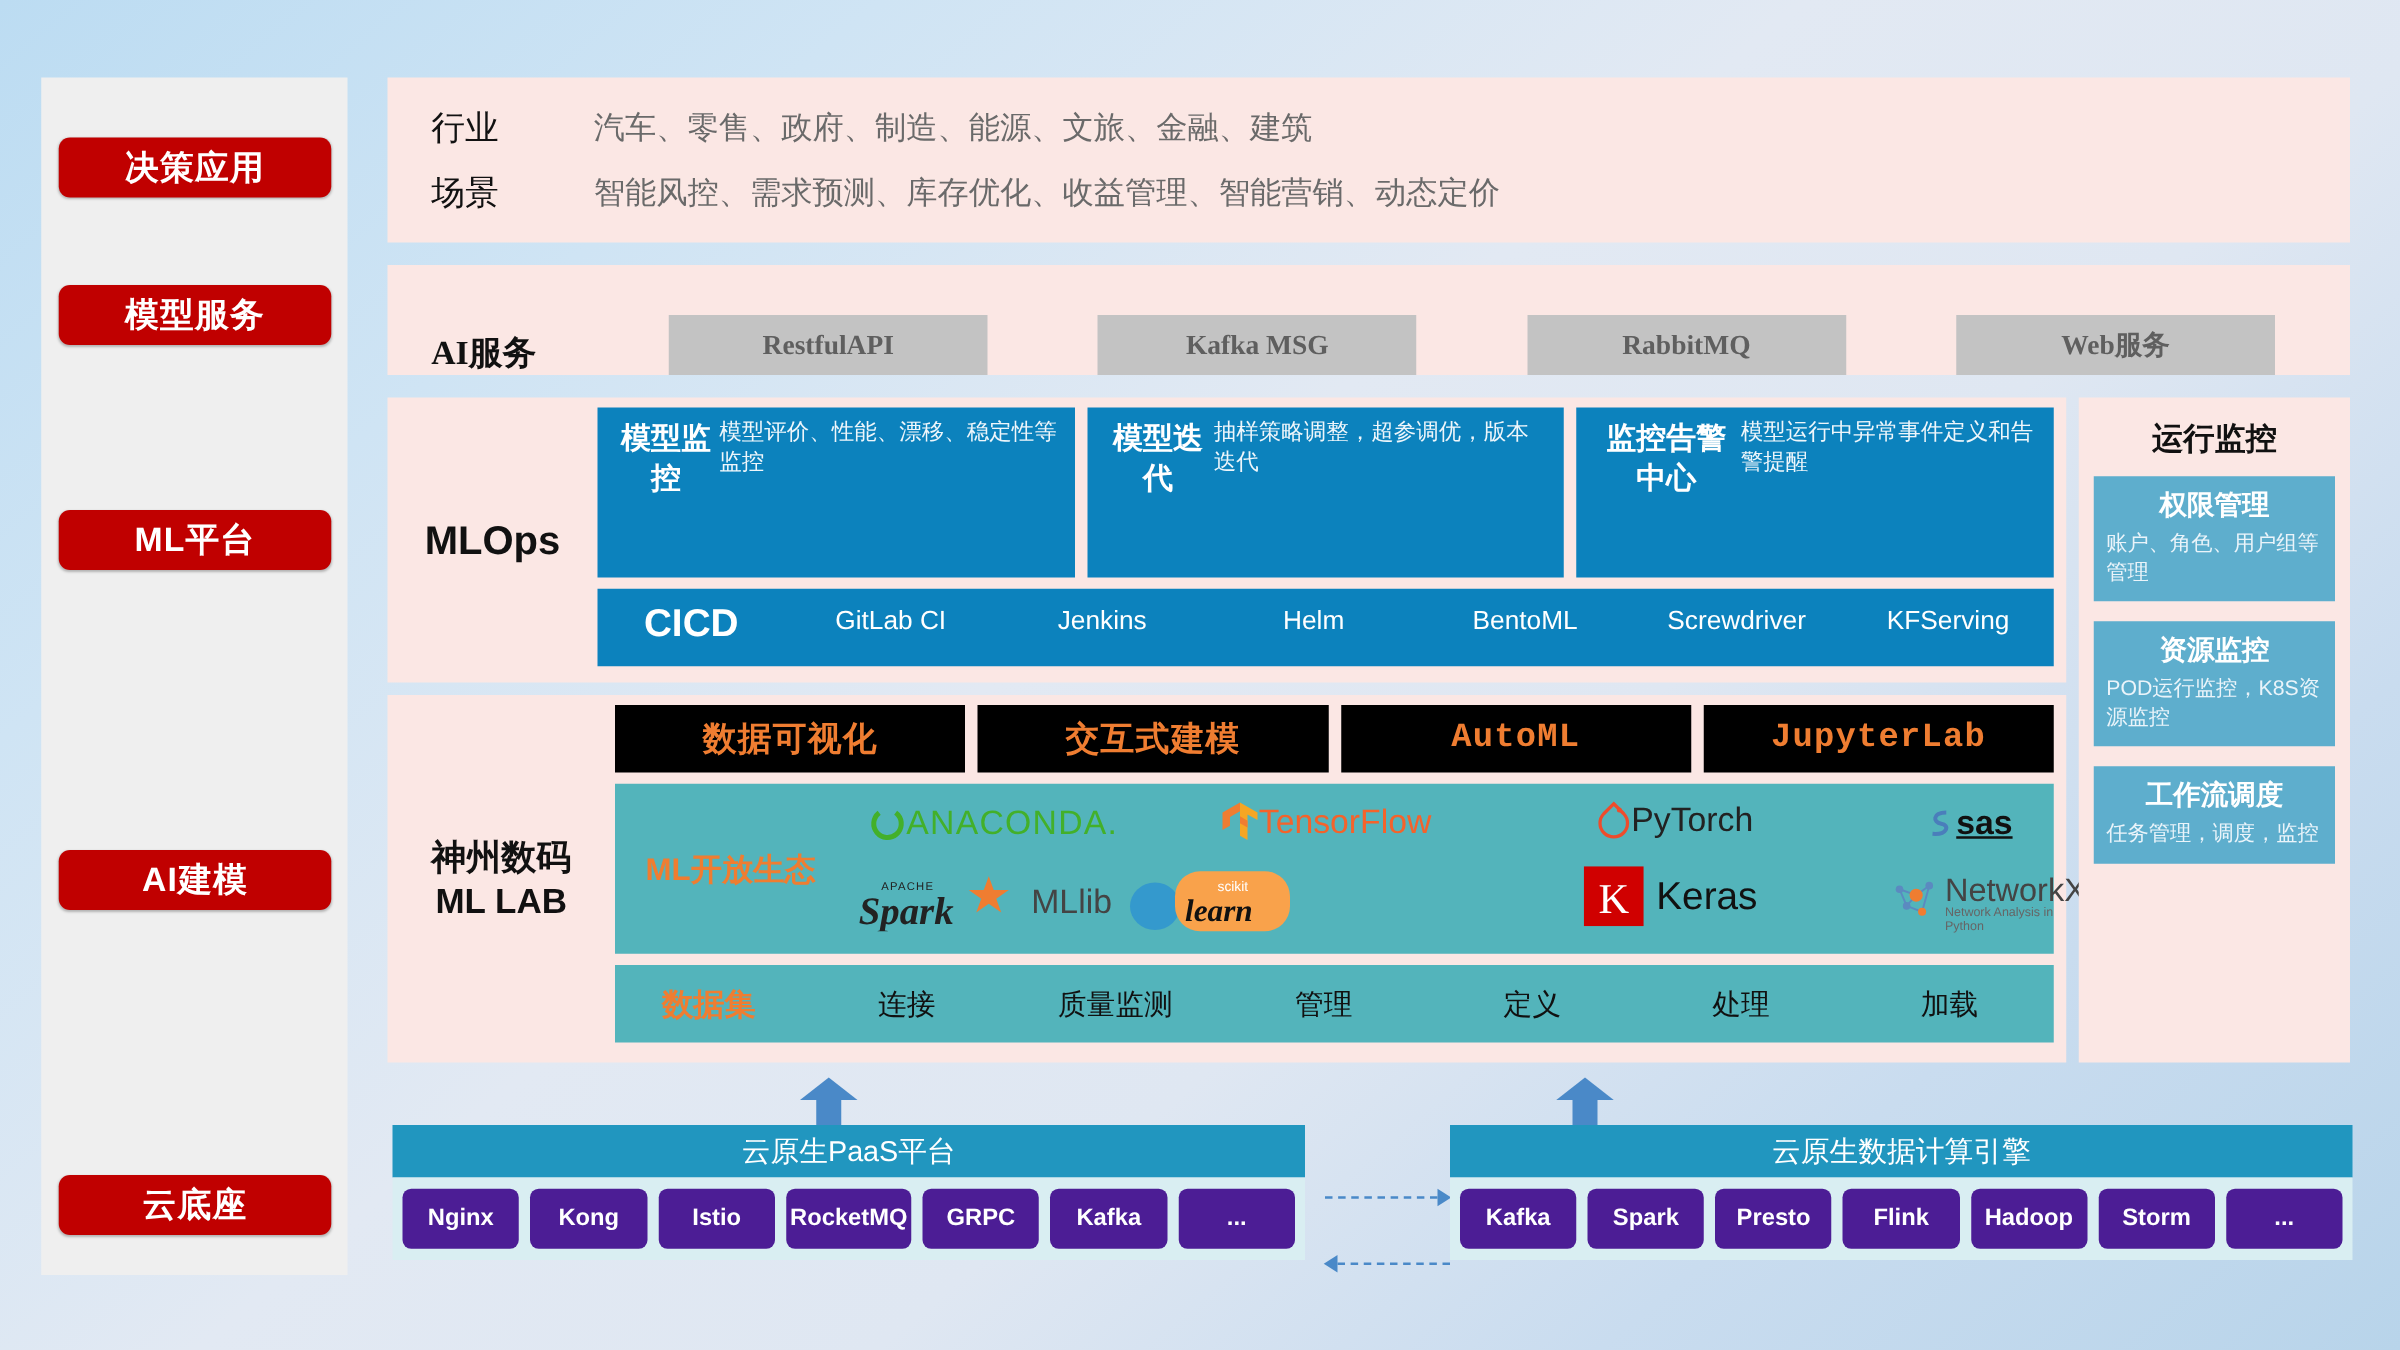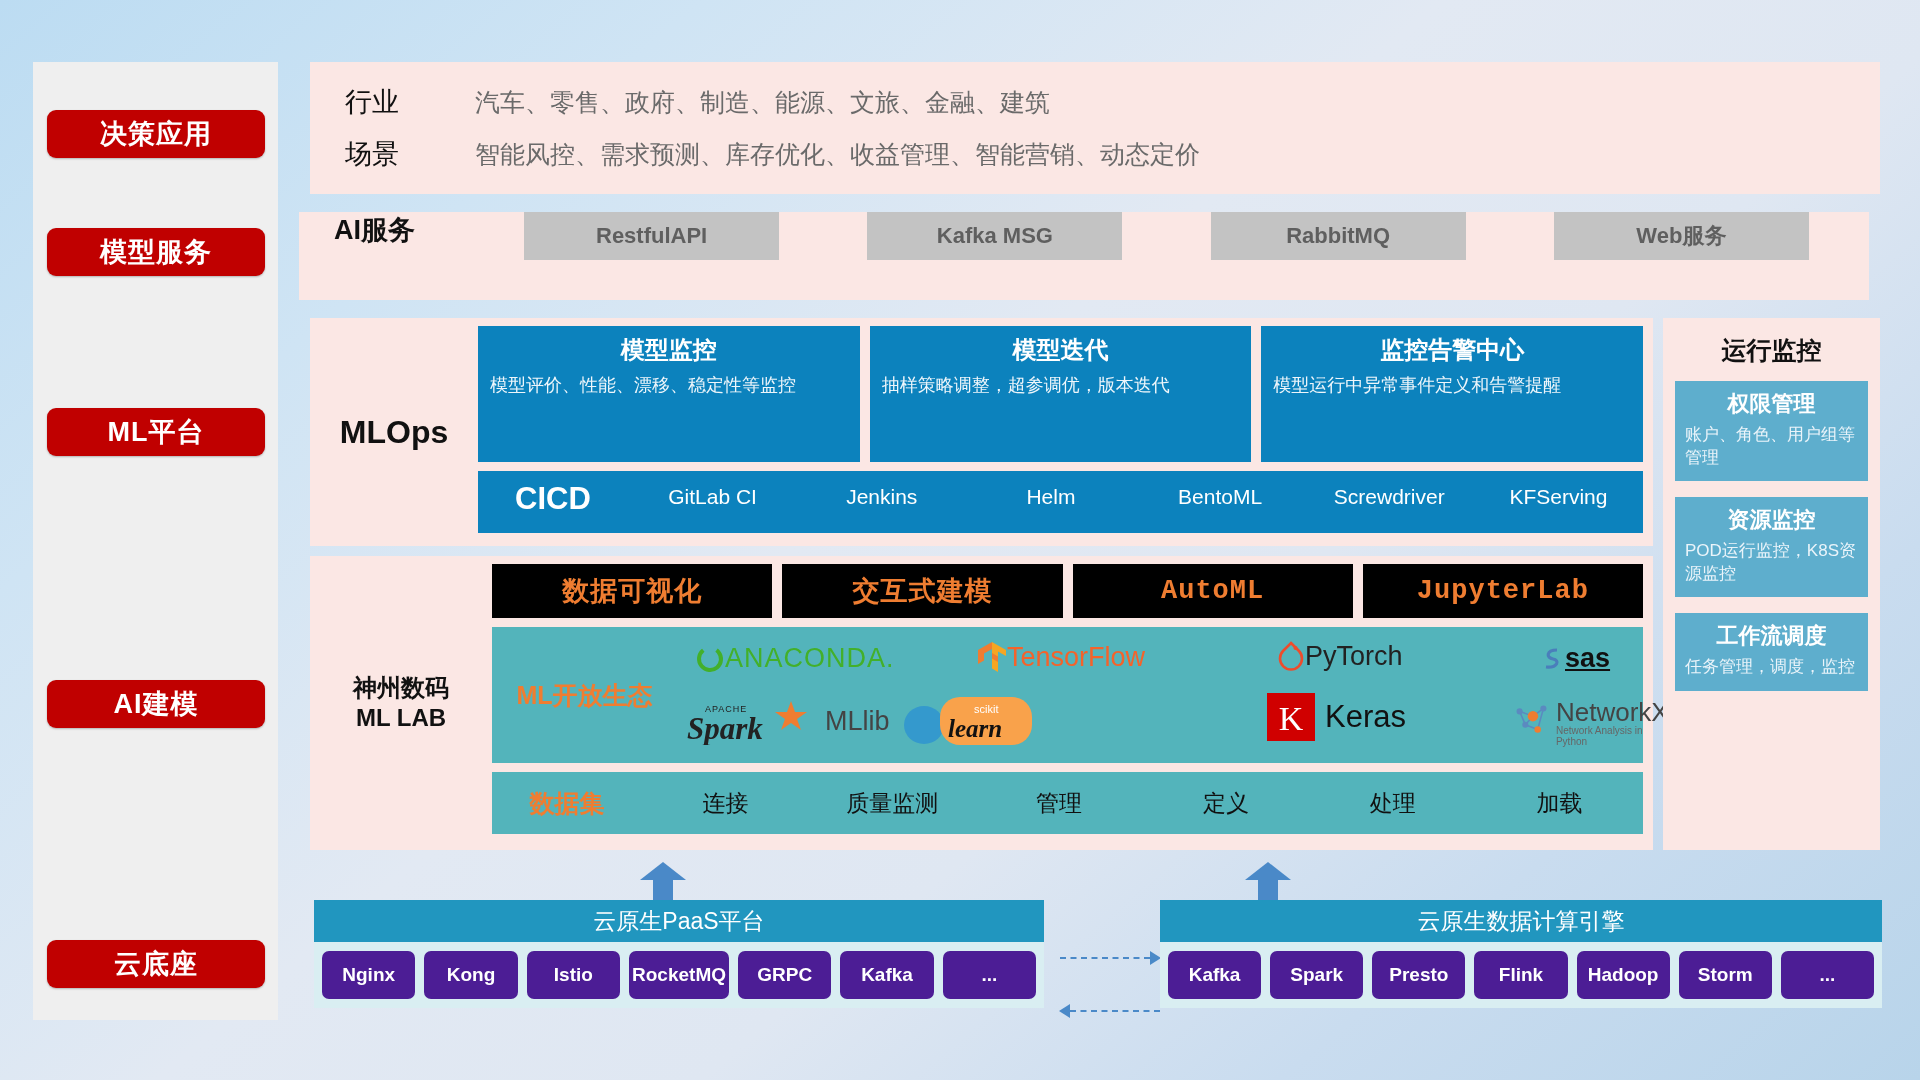--- a/index.html
+++ b/index.html
@@ -33,22 +33,22 @@
   .sec-apps {
     position:absolute; left:310px; top:62px; width:1570px; height:132px;
     display:flex; align-items:center;
   }
   .apps-labels { width:165px; padding-left:35px; }
   .apps-labels div { font-size:27px; font-weight:normal; color:#111; line-height:52px; }
   .apps-values div { font-size:25px; color:#6a6a6a; line-height:52px; white-space:nowrap; }
 
   
   .sec-svc {
-    position:absolute; left:299px; top:212px; width:1570px; height:88px;
-    display:flex; align-items:flex-start;
+    position:absolute; left:310px; top:212px; width:1570px; height:88px;
+    display:flex; align-items:flex-end;font-family:Liberation Serif, serif;
   }
   .svc-label { width:165px; padding-left:35px; font-size:27px; font-weight:bold; color:#111; }
   .svc-items { flex:1; display:flex; justify-content:space-around; padding:0 16px; }
   .svc-chip {
     width:255px; height:48px; background:#c3c3c3; color:#5f5f5f;
     font-size:22px; font-weight:bold;
     display:flex; align-items:center; justify-content:center;
   }
 
   
@@ -57,21 +57,21 @@
     display:flex; align-items:stretch;
   }
   .mlops-label {
     width:168px; display:flex; align-items:center; justify-content:center;
     font-size:32px; font-weight:bold; color:#111;
   }
   .mlops-right { flex:1; display:flex; flex-direction:column; padding:8px 10px 8px 0; }
   .mlops-top { display:flex; gap:10px; height:136px; }
   .mlops-card {
     flex:1; background:#0c82bd; color:#fff; padding:8px 12px 10px;
-    display:flex; flex-direction:column;
+    display:flex; flex-direction:row;
   }
   .mlops-card .t { font-size:24px; font-weight:bold; text-align:center; margin-bottom:8px; }
   .mlops-card .d { font-size:18px; line-height:1.32; color:#eef6fb; }
 
   .cicd-bar {
     margin-top:9px; height:62px; background:#0c82bd; color:#fff;
     display:flex; align-items:flex-start; overflow:hidden; padding-top:8px;
   }
   .cicd-title { width:150px; text-align:center; font-size:31px; font-weight:bold; line-height:40px; }
   .cicd-item {
@@ -79,21 +79,21 @@
     word-break:break-all;
   }
 
   
   .sec-lab {
     position:absolute; left:310px; top:556px; width:1343px; height:294px;
     display:flex; align-items:stretch;
   }
   .lab-label {
     width:182px; display:flex; flex-direction:column; align-items:center; justify-content:center;
-    font-size:24px; font-weight:bold; color:#111; line-height:1.25; text-align:center;
+    font-size:28px; font-weight:bold; color:#111; line-height:1.25; text-align:center;
   }
   .lab-right { flex:1; display:flex; flex-direction:column; padding:8px 10px 8px 0; }
   .lab-tabs { display:flex; gap:10px; height:54px; }
   .lab-tab {
     flex:1; background:#000000; color:#ef7d31; font-size:27px; font-weight:bold;
     display:flex; align-items:center; justify-content:center; letter-spacing:1px;
   }
   .eco {
     margin-top:9px; height:136px; background:#53b4bb; display:flex; align-items:center;
   }

